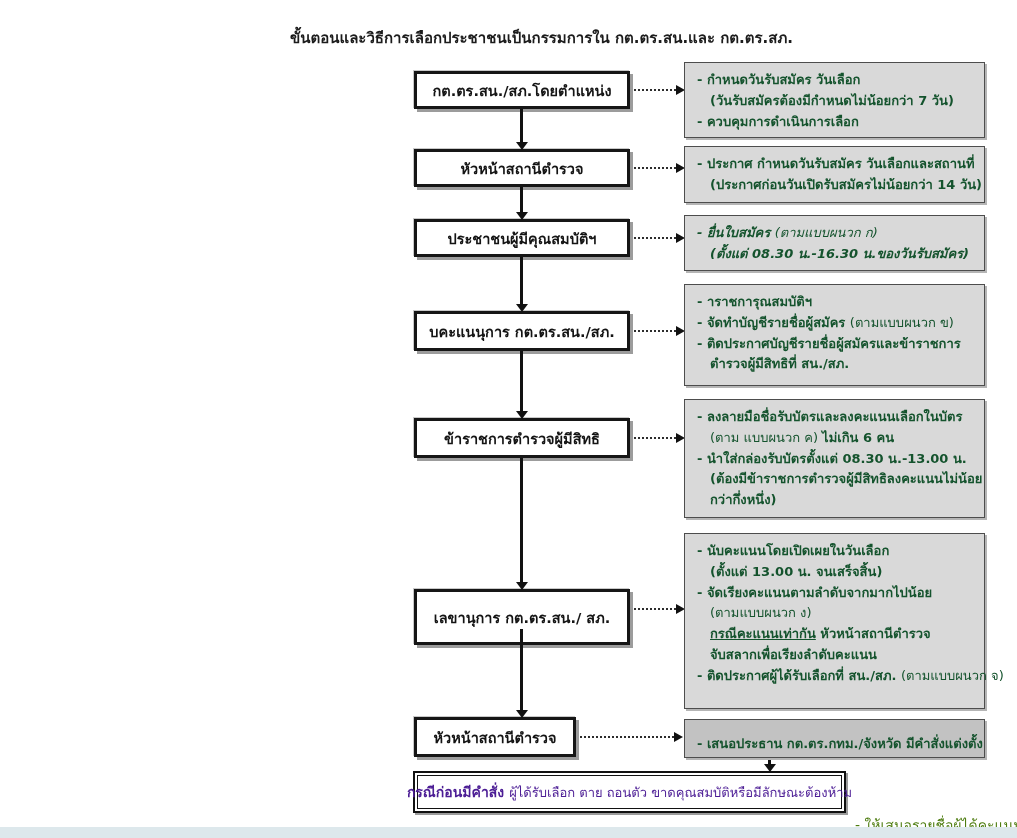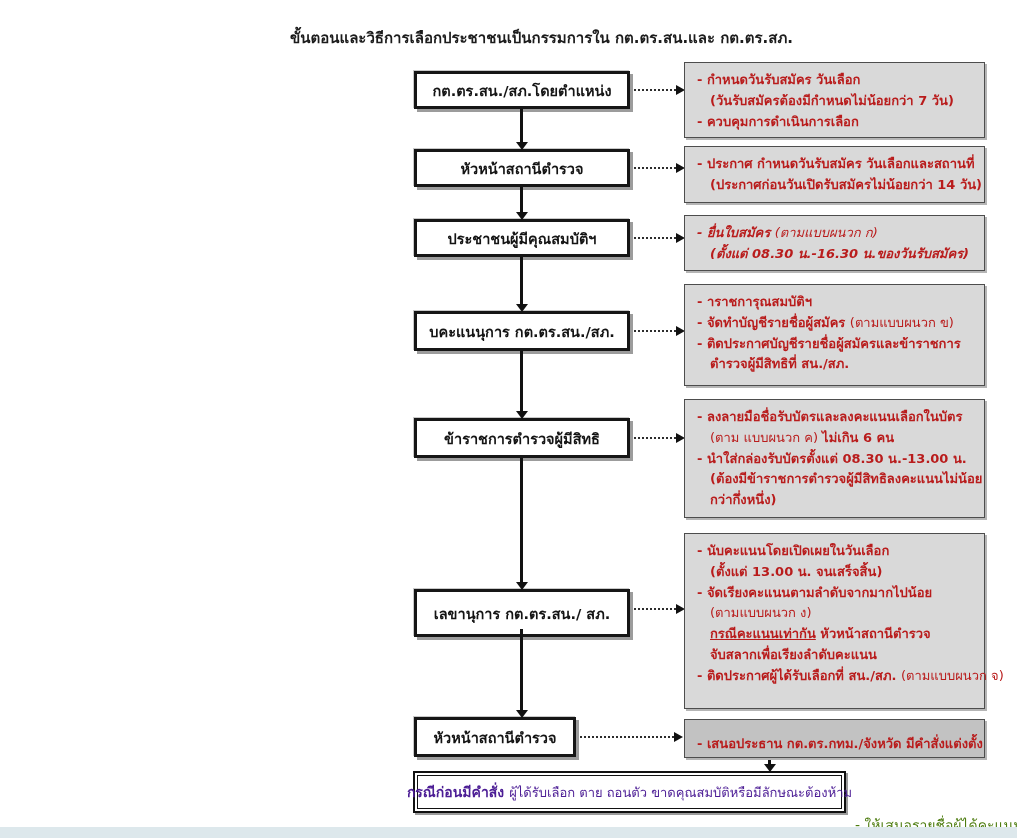--- a/index.html
+++ b/index.html
@@ -20,21 +20,21 @@
     box-shadow:3px 3px 0 0 #9c9c9c, -1px -1px 0 0 #c9c9c9;
     display:flex; align-items:center; justify-content:center;
     font-size:14.5px; font-weight:bold; color:#141414; text-align:center;
   }
   
   .note {
     position:absolute; left:684px; width:301px;
     background:#d9d9d9; border:1px solid #4d4d4d;
     box-shadow:2px 2px 0 0 #b5b5b5;
     padding:7px 12px; font-size:13px; font-weight:bold;
-    color:#b91c1c; line-height:1.6;
+    color:#14532d; line-height:1.6;
   }
   .note-dark { background:#c2c2c2; display:flex; align-items:center; padding-top:12px; padding-bottom:0; }
   .line { white-space:nowrap; }
   .ind { padding-left:13px; }
   .reg { font-weight:normal; }
   .u { text-decoration:underline; }
   
   .va { position:absolute; width:3px; background:#111; }
   .va::after {
     content:""; position:absolute; left:50%; bottom:-7px; transform:translateX(-50%);
@@ -82,21 +82,21 @@
     </div>
   <div class="stage" style="top:219px;height:38px;">
       <span>ประชาชนผู้มีคุณสมบัติฯ</span>
     </div>
   <div class="stage" style="top:311px;height:40px;">
       <span>บคะแนนุการ กต.ตร.สน./สภ.</span>
     </div>
   <div class="stage" style="top:418px;height:40px;">
       <span>ข้าราชการตำรวจผู้มีสิทธิ</span>
     </div>
-  <div class="stage" style="top:589px;height:48px;">
+  <div class="stage" style="top:589px;height:56px;">
       <span>เลขานุการ กต.ตร.สน./ สภ.</span>
     </div>
   <div class="stage" style="top:717px;height:40px;width:162px;">
       <span>หัวหน้าสถานีตำรวจ</span>
     </div>
 
   <div class="va" style="left:520px;top:109px;height:34px;"></div>
   <div class="va" style="left:520px;top:187px;height:26px;"></div>
   <div class="va" style="left:520px;top:257px;height:48px;"></div>
   <div class="va" style="left:520px;top:351px;height:61px;"></div>

